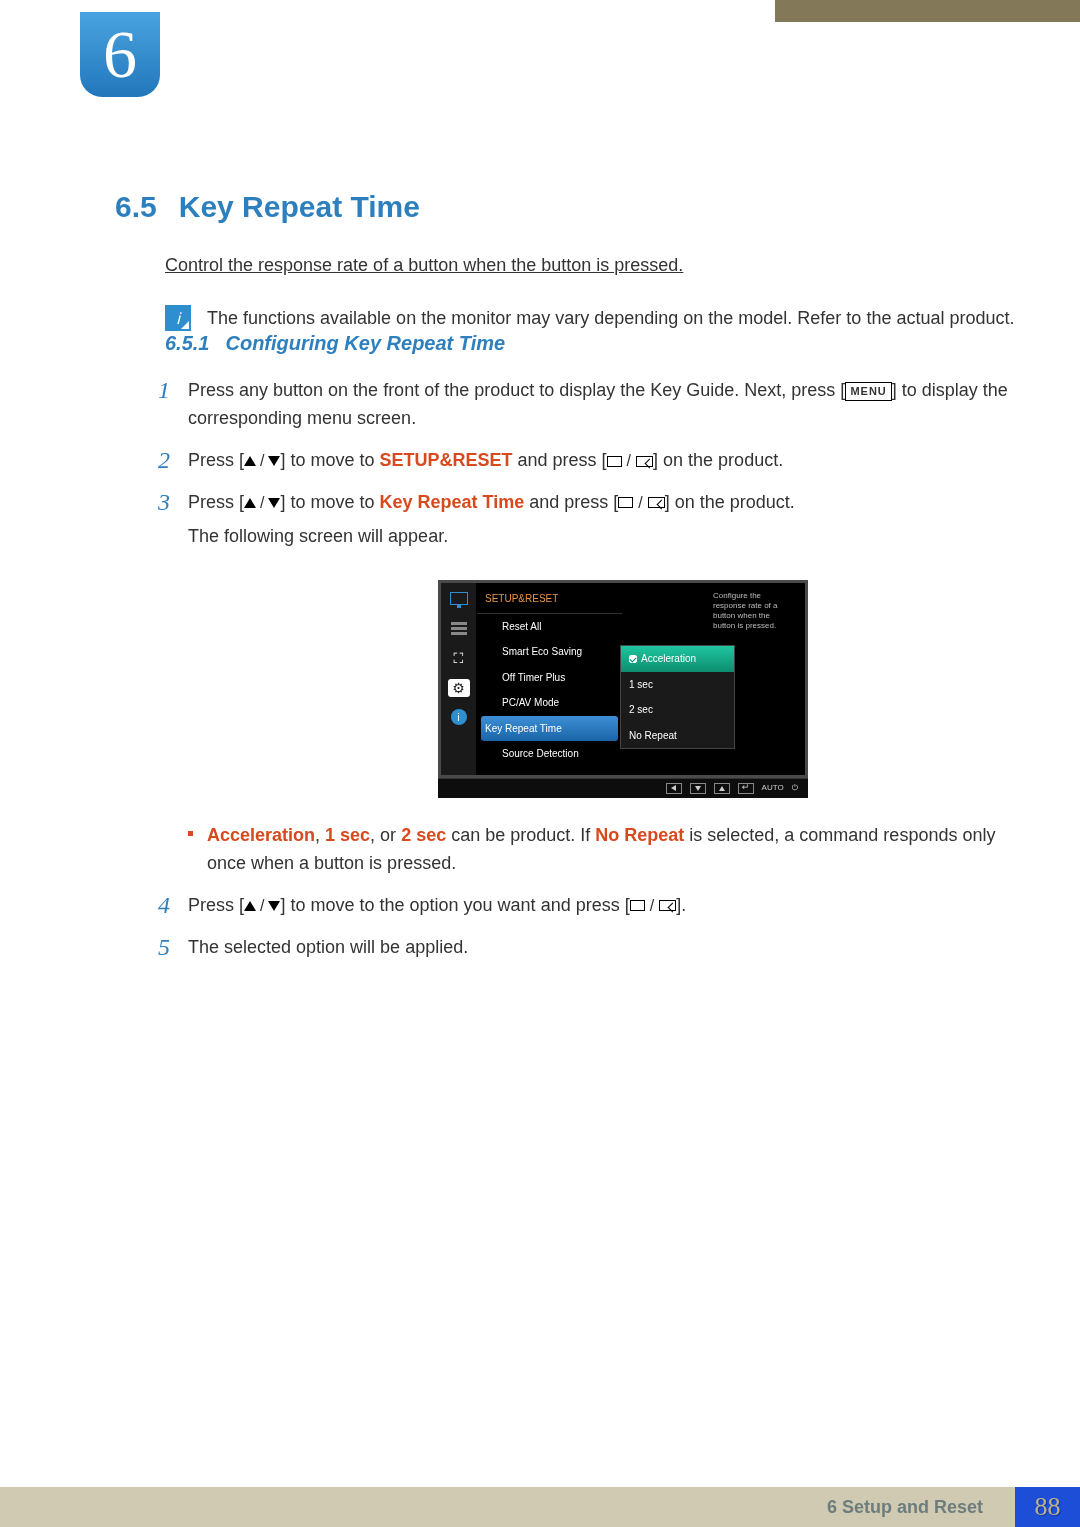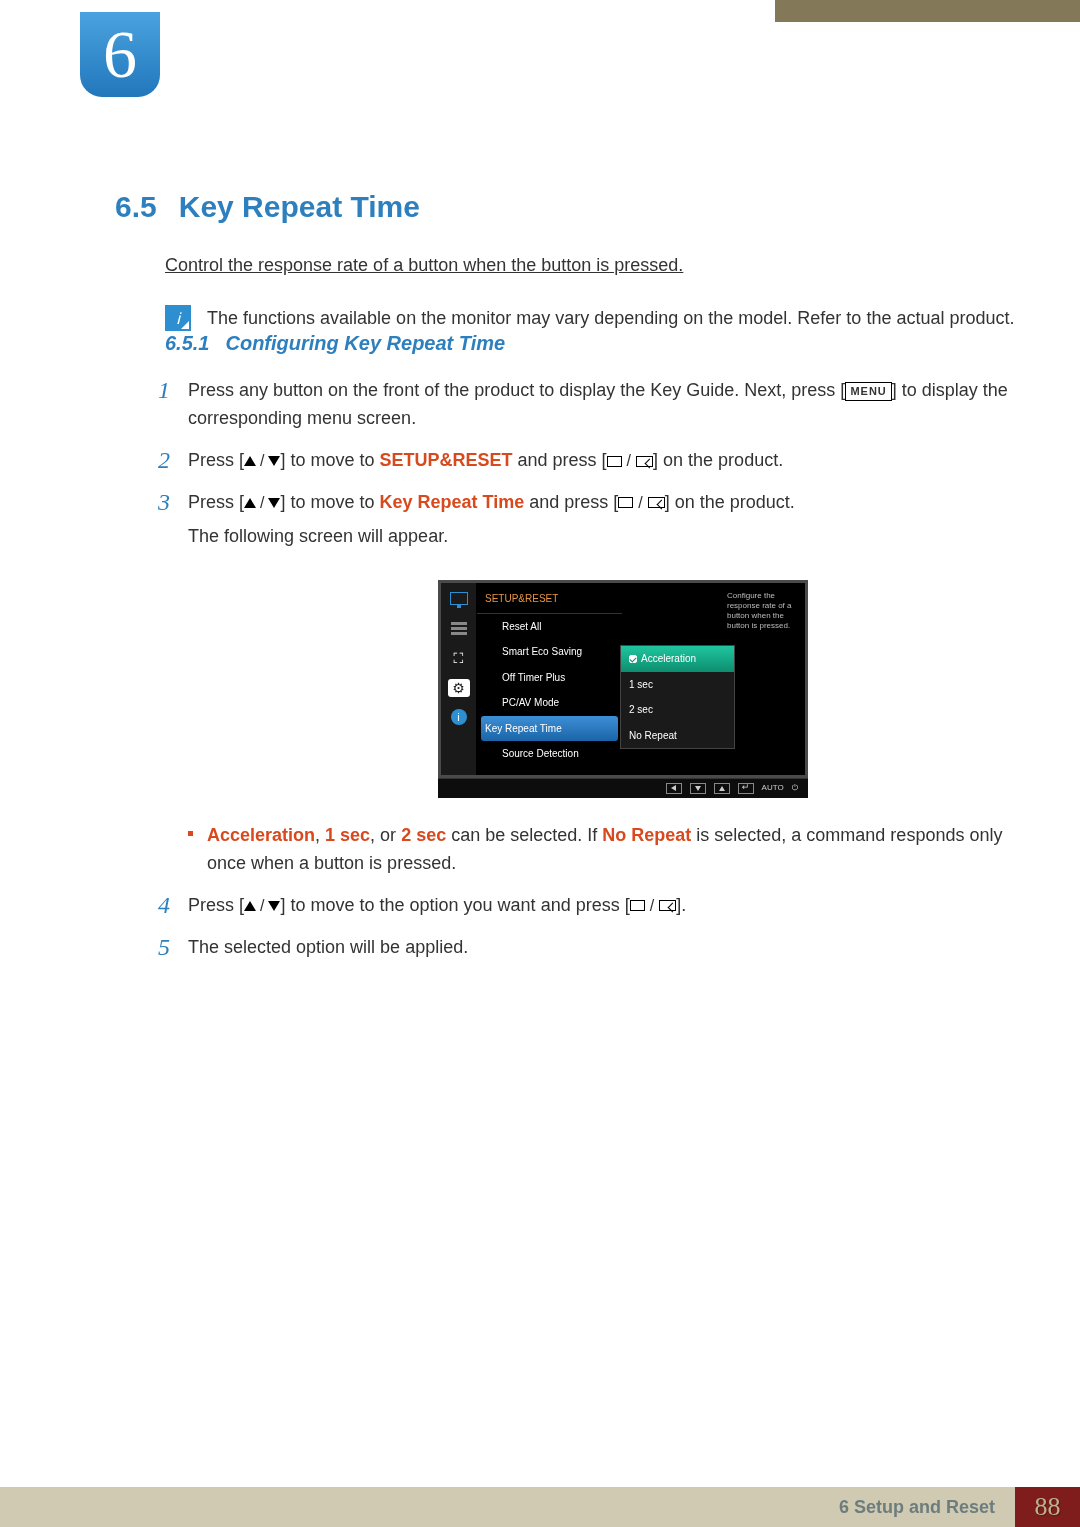--- a/index.html
+++ b/index.html
@@ -202,21 +202,21 @@
     padding: 5px 8px; font-size: 10px; color: #fff;
   }
   .sub-item.sel {
     background: linear-gradient(180deg,#1fc6a0,#0d8d6f);
     color: #fff;
     display: flex; align-items: center; gap: 4px;
   }
   .check { width:8px; height:8px; border:1px solid #fff; border-radius:2px; position:relative; background:#fff; }
   .check::after { content:""; position:absolute; left:1px; top:0; width:3px; height:5px; border-right:1.5px solid #0d8d6f; border-bottom:1.5px solid #0d8d6f; transform:rotate(45deg); }
   .osd-desc {
-    position: absolute; top: 8px; right: 6px; width: 72px;
+    position: absolute; top: 8px; right: 20px; width: 72px;
     font-size: 8px; color: #bbb; line-height: 1.25;
   }
   .osd-footer {
     height: 20px; background: #0d0d0d;
     display: flex; justify-content: flex-end; align-items: center;
     gap: 8px; padding: 0 10px;
     border-top: 1px solid #333;
     font-size: 8px; color: #ccc;
   }
   .osd-footer .fbtn {
@@ -233,25 +233,25 @@
     position: absolute;
     bottom: 0; left: 0; right: 0;
     height: 40px;
     background: #cfcab1;
     display: flex;
     align-items: stretch;
     justify-content: flex-end;
   }
   .footer-text {
     display: flex; align-items: center;
-    padding-right: 20px;
+    padding-right: 32px;
     font-size: 18px; color: #6d7d7e; font-weight: bold; margin-left: 35px;
   }
   .footer-num {
-    width: 65px; background: #7f1d1d;
+    width: 65px; background: #1d4ed8;
     display: flex; align-items: center; justify-content: center;
     font-size: 26px; color: #bcb38c; font-family: Georgia, serif;
     text-shadow: 1px 1px 1px rgba(0,0,0,0.3);
   }
   .mid-val-off {
     position: absolute;
     top: 52px;
     right: -36px;
     font-size: 10px;
     color: #ccc;
@@ -389,21 +389,21 @@
               </div>
             <div class="fbtn enter-sm">↵</div>
             <div>AUTO</div>
             <div>⏻</div>
           </div>
         </div>
 
         <div style="display:flex;align-items:flex-start;">
           <span class="bullet-dot" style="margin-top:9px;"></span>
           <span>
-            <span class="red-bold">Acceleration</span><span>, </span><span class="red-bold">1 sec</span><span>, or </span><span class="red-bold">2 sec</span><span> can be selected. If </span><span class="red-bold">No Repeat</span><span> is selected, a command responds only once when a button is pressed.</span>
+            <span class="red-bold">Acceleration</span><span>, </span><span class="red-bold">1 sec</span><span>, or </span><span class="red-bold">2 sec</span><span> can be product. If </span><span class="red-bold">No Repeat</span><span> is selected, a command responds only once when a button is pressed.</span>
           </span>
         </div>
       </div>
     </div>
 
     <div class="step">
       <div class="step-num">4</div>
       <div class="step-text">
         <span>Press [</span><span class="arrows-inline">
             <span class="tri-up"></span>

